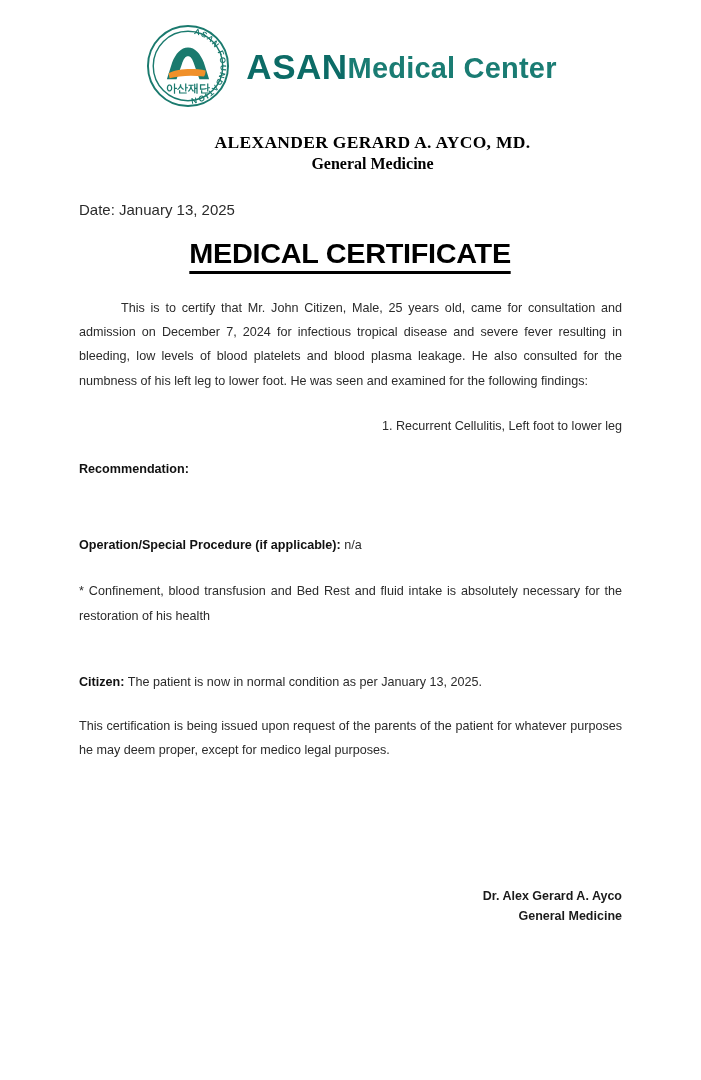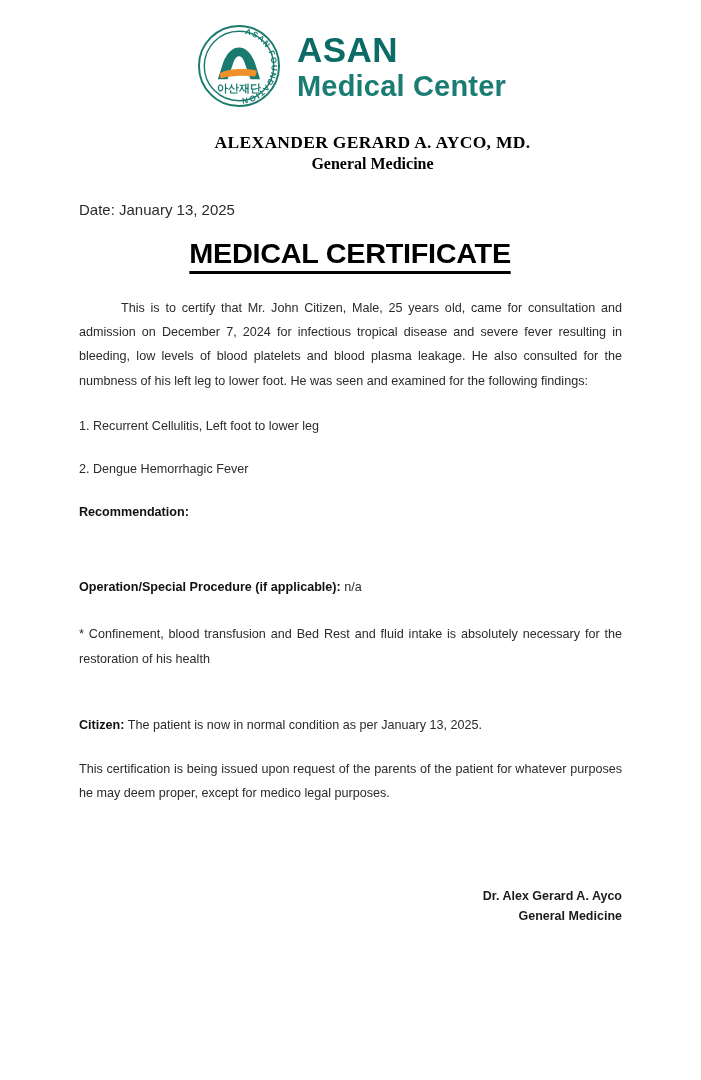--- a/index.html
+++ b/index.html
@@ -37,21 +37,21 @@
     gap: 14px;
   }
   .logo-mark {
     width: 88px;
     height: 88px;
     flex: 0 0 88px;
     position: relative;
   }
   .wordmark {
     display: flex;
-    flex-direction: column;
+    flex-direction: row;
     justify-content: center;
     line-height: 1.0;
   }
   .wordmark .line1 {
     font-size: 35px;
     font-weight: bold;
     color: #0c6b66;
     letter-spacing: 0.5px;
   }
   .wordmark .line2 {
@@ -129,21 +129,21 @@
   .para.intro {
     margin-top: 22px;
     text-indent: 42px;
   }
   .finding {
     font-size: 12.6px;
     line-height: 1.9;
     color: #2b2b2b;
     margin: 0;
   }
-  .finding.first { margin-top: 22px; }
+  .finding.first { margin-top: 22px; text-align: right; }
   .finding.second { margin-top: 19px; }
 
   .field-line {
     font-size: 12.6px;
     line-height: 1.9;
     color: #2b2b2b;
     margin: 0;
   }
   .field-line.op { margin-top: 52px; }
   .field-line.rec { margin-top: 19px; }
@@ -210,21 +210,20 @@
 
     <div class="date-line">Date: January 13, 2025</div>
 
     <div class="cert-title">
       <span>MEDICAL CERTIFICATE</span>
     </div>
 
     <p class="para intro">This is to certify that Mr. John Citizen, Male, 25 years old, came for consultation and admission on December 7, 2024 for infectious tropical disease and severe fever resulting in bleeding, low levels of blood platelets and blood plasma leakage. He also consulted for the numbness of his left leg to lower foot.  He was seen and examined for the following findings:</p>
 
     <p class="finding first">1. Recurrent Cellulitis, Left foot to lower leg</p>
-    <p class="finding second">2. Dengue Hemorrhagic Fever</p>
 
     <p class="field-line rec">
       <span class="field-label">Recommendation:</span>
     </p>
 
     <p class="field-line op">
       <span class="field-label">Operation/Special Procedure (if applicable):</span>
       <span>n/a</span>
     </p>
 

